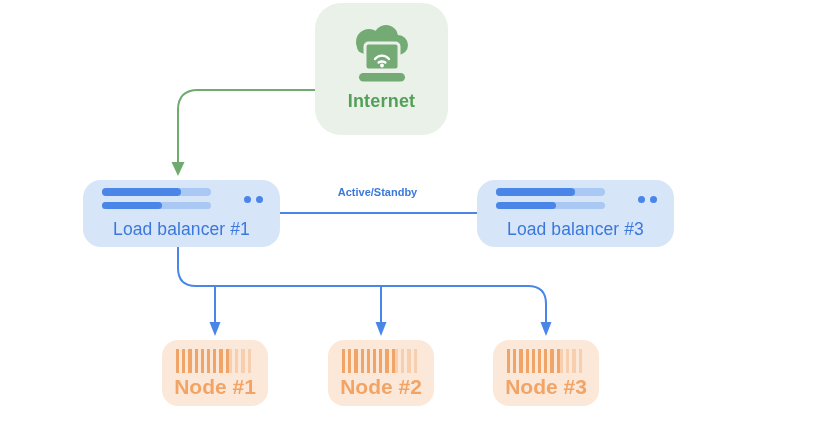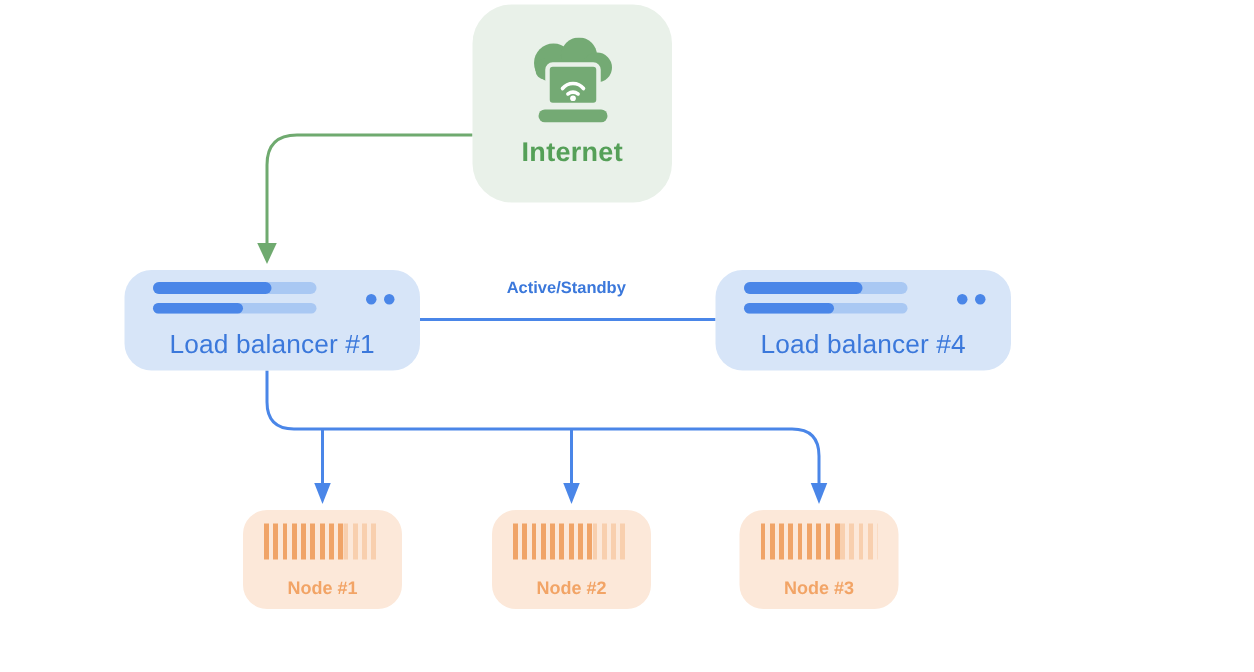--- a/index.html
+++ b/index.html
@@ -63,21 +63,21 @@
   .server .bars-dark{
     width:53px;height:24px;
     background:repeating-linear-gradient(90deg,var(--orange-bar,#f0a468) 0 3.2px,transparent 3.2px 6.2px);
   }
   .server .bars-light{
     width:25px;height:24px;
     background:repeating-linear-gradient(90deg,var(--orange-bar-light,#f8cfae) 0 3.2px,transparent 3.2px 6.2px);
   }
   .server .label{
     position:absolute;left:0;right:0;bottom:7px;text-align:center;
-    font-size:12px;font-weight:700;color:var(--orange-text,#f2a466);
+    font-size:21px;font-weight:700;color:var(--orange-text,#f2a466);
   }
 </style>
 </head>
 <body>
 
 <div class="canvas">
 
   <svg class="edges" viewBox="0 0 836 448" xmlns="http://www.w3.org/2000/svg">
 
     <g>
@@ -138,21 +138,21 @@
     <div class="track t1">
         <div class="fill f1"></div>
       </div>
     <div class="track t2">
         <div class="fill f2"></div>
       </div>
     <div class="dots">
         <span></span>
         <span></span>
       </div>
-    <div class="label">Load balancer #4</div>
+    <div class="label">Load balancer #3</div>
   </div>
 
   <div class="box server server-1">
     <div class="barcode">
       <div class="bars-dark"></div>
         <div class="bars-light"></div>
     </div>
     <div class="label">Node #1</div>
   </div>
 

